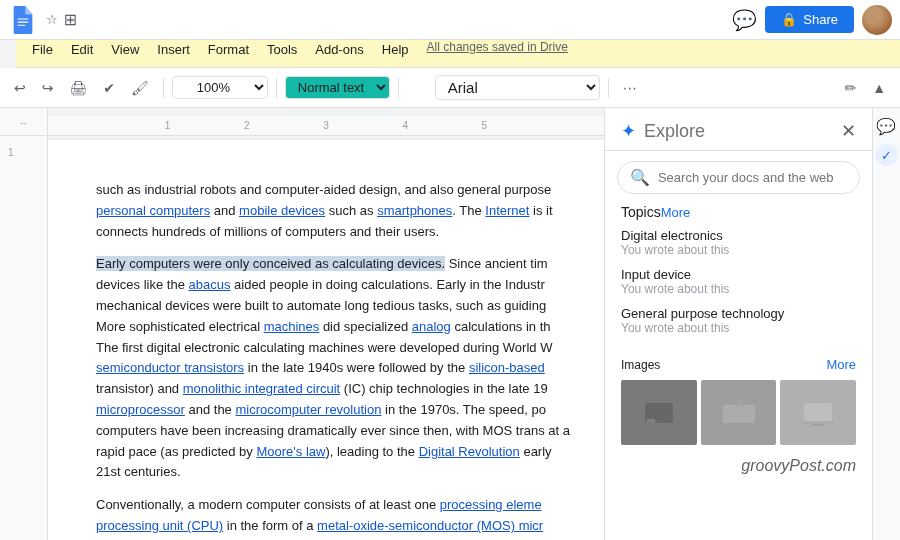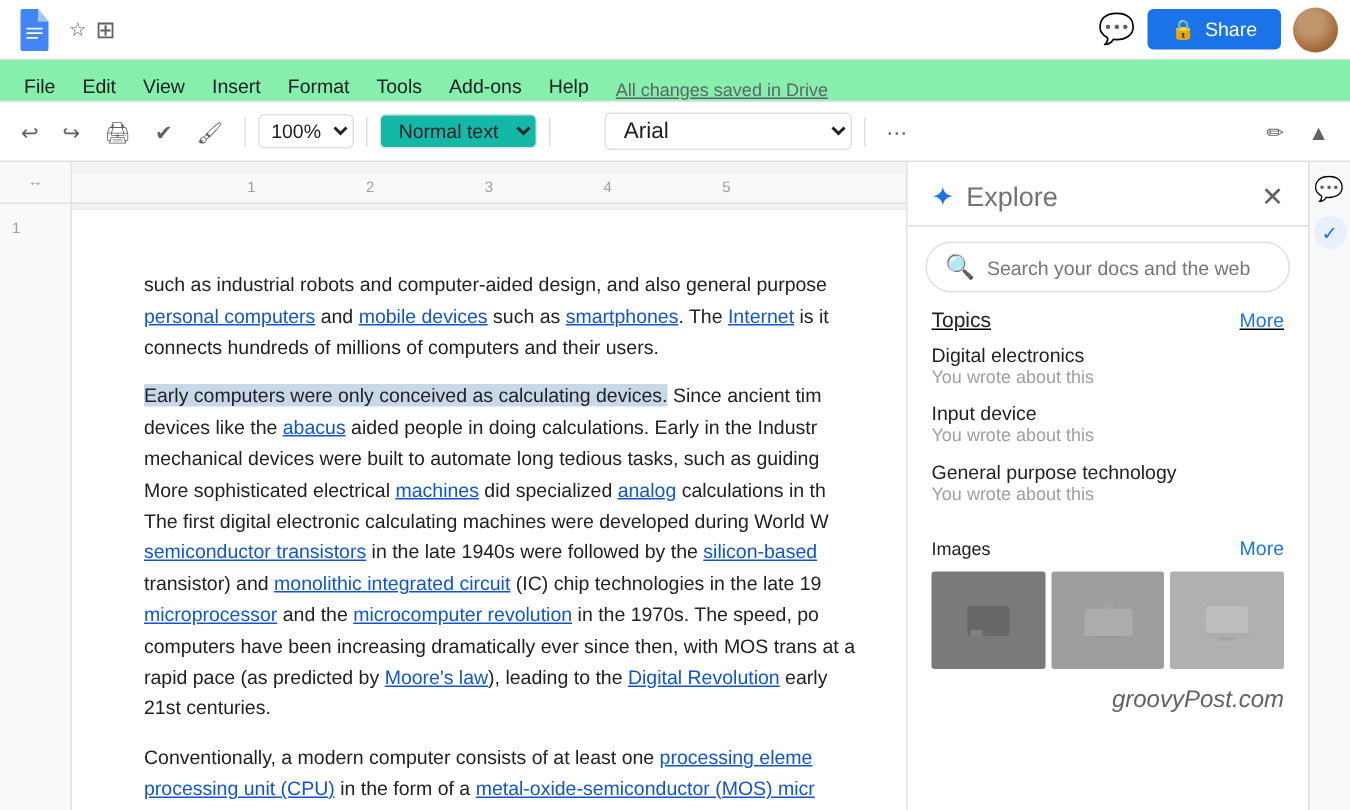--- a/index.html
+++ b/index.html
@@ -22,38 +22,38 @@
     #topbar-right { display: flex; align-items: center; gap: 8px; }
     #chat-icon { color: #5f6368; cursor: pointer; font-size: 20px; }
     #share-btn {
       background: #1a73e8; color: #fff; border: none; border-radius: 4px;
       padding: 6px 16px; font-size: 13px; cursor: pointer; display: flex; align-items: center; gap: 6px;
     }
     #avatar { width: 30px; height: 30px; border-radius: 50%; overflow: hidden; background: #8b4513; }
 
     
     #menubar {
-      background: #86efac; height: 28px; display: flex; align-items: flex-end;
-      padding: 0 8px; gap: 2px; border-bottom: 1px solid #e0e0e0;
+      background: #fef9c3; height: 28px; display: flex; align-items: flex-start;
+      padding: 0 8px; gap: 2px; border-bottom: 1px solid #e0e0e0; margin-left: 16px;
     }
     .menu-item { padding: 2px 8px; font-size: 13px; color: #202124; cursor: pointer; border-radius: 4px; white-space: nowrap; }
     #autosave-msg { color: #5f6368; font-size: 12px; margin-left: 8px; white-space: nowrap; }
 
     
     #toolbar {
       background: #fff; height: 40px; display: flex; align-items: center;
       padding: 0 8px; gap: 4px; border-bottom: 1px solid #e0e0e0;
     }
     .toolbar-btn {
       background: none; border: none; color: #5f6368; cursor: pointer;
       padding: 4px 6px; border-radius: 4px; font-size: 14px; display: flex; align-items: center;
     }
     .toolbar-divider { width: 1px; height: 20px; background: #e0e0e0; margin: 0 4px; }
     #zoom-select {
-      border: 1px solid #e0e0e0; border-radius: 4px; padding: 2px 4px;
+      border: 1px solid #e0e0e0; border-radius: 4px; padding: 2px 20px;
       font-size: 13px; background: #fff; cursor: pointer; color: #202124;
     }
     #style-select {
       border: 1px solid #e0e0e0; border-radius: 4px; padding: 2px 8px;
       font-size: 13px; background: #14b8a6; cursor: pointer; color: #202124; min-width: 90px;
     }
     #font-select {
       border: 1px solid #e0e0e0; border-radius: 4px; padding: 2px 8px;
       font-size: 15px; background: #fff; cursor: pointer; color: #202124; min-width: 50px; margin-left: 28px;
     }
@@ -94,21 +94,21 @@
     #explore-search {
       margin: 10px 12px; display: flex; align-items: center;
       border: 1px solid #e0e0e0; border-radius: 24px; padding: 6px 12px; gap: 8px;
     }
     #search-icon { color: #5f6368; font-size: 16px; }
     #explore-search input {
       border: none; outline: none; font-size: 13px; flex: 1; color: #202124;
       background: transparent;
     }
     #topics-section { padding: 0 16px; }
-    #topics-header { display: flex; align-items: center; justify-content: space-between; margin-bottom: 8px; text-decoration: underline; }
+    #topics-header { display: flex; align-items: center; margin-bottom: 8px; }
     #topics-label { font-size: 14px; color: #202124; font-weight: 500; }
     #topics-more { color: #1a73e8; font-size: 13px; cursor: pointer; }
     .topic-item { margin-bottom: 10px; }
     .topic-title { font-size: 13px; color: #202124; font-weight: 500; }
     .topic-subtitle { font-size: 12px; color: #9aa0a6; }
 
     #images-section { padding: 0 16px; margin-top: 12px; }
     #images-header { display: flex; align-items: center; justify-content: space-between; margin-bottom: 8px; }
     #images-label { font-size: 12px; color: #202124; font-weight: 500; }
     #images-more { color: #1a73e8; font-size: 13px; cursor: pointer; }

